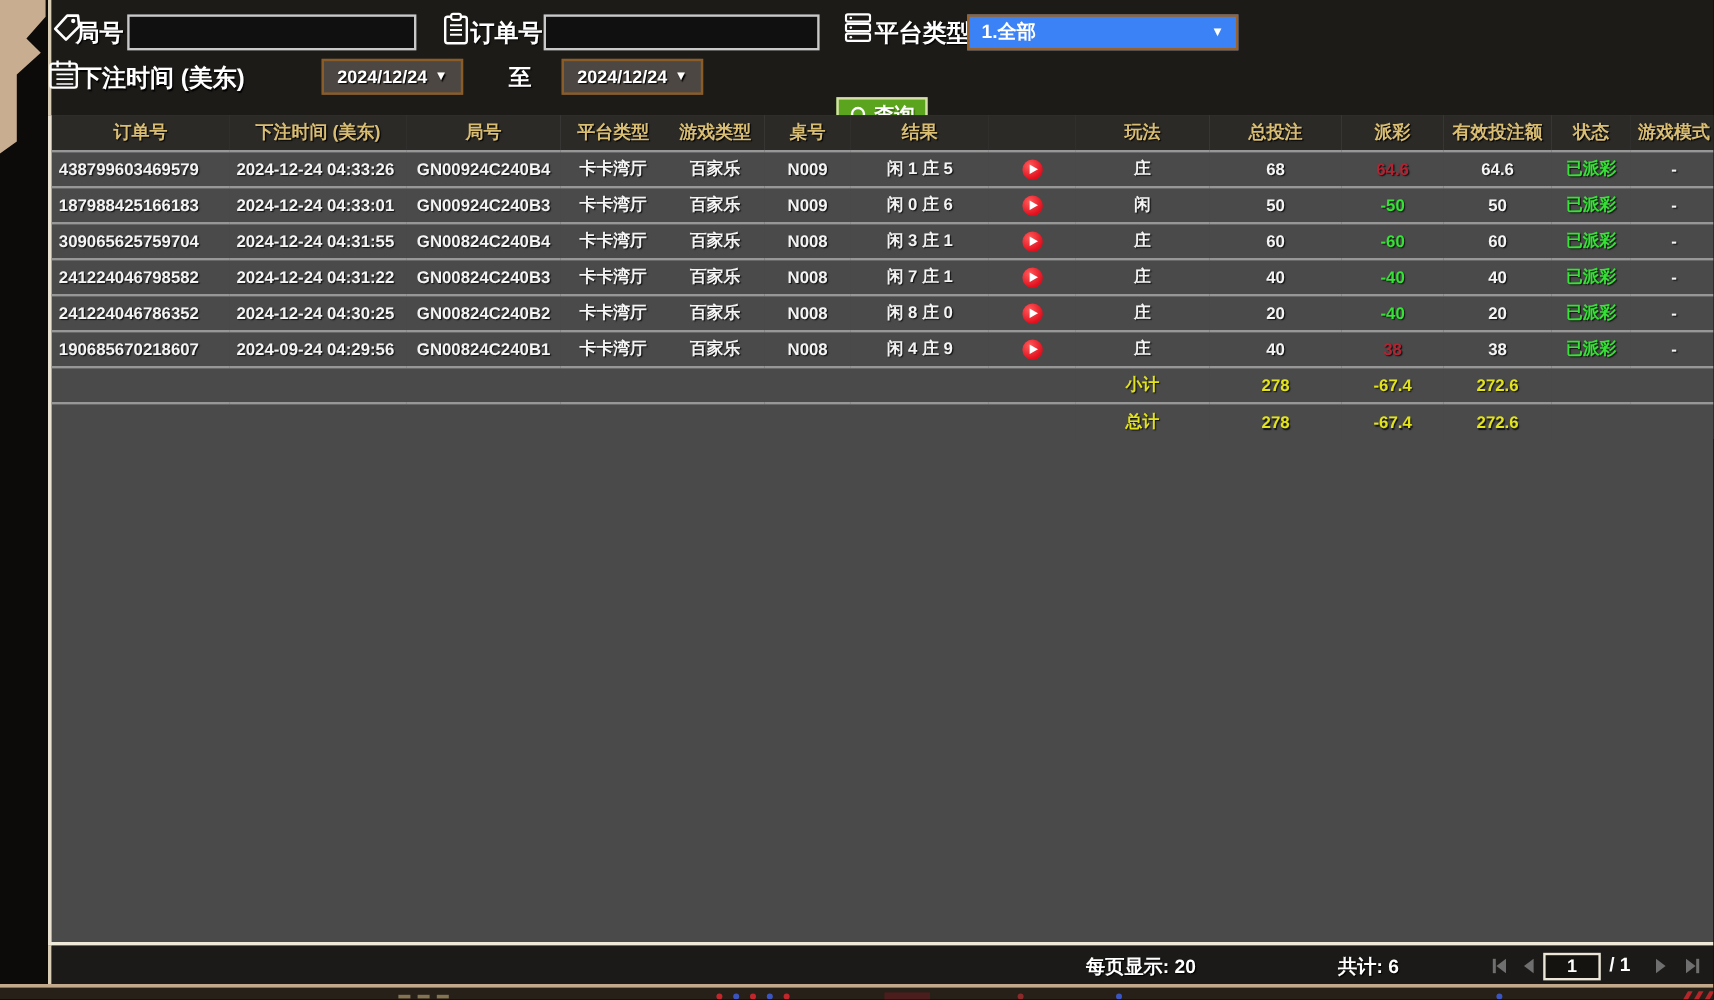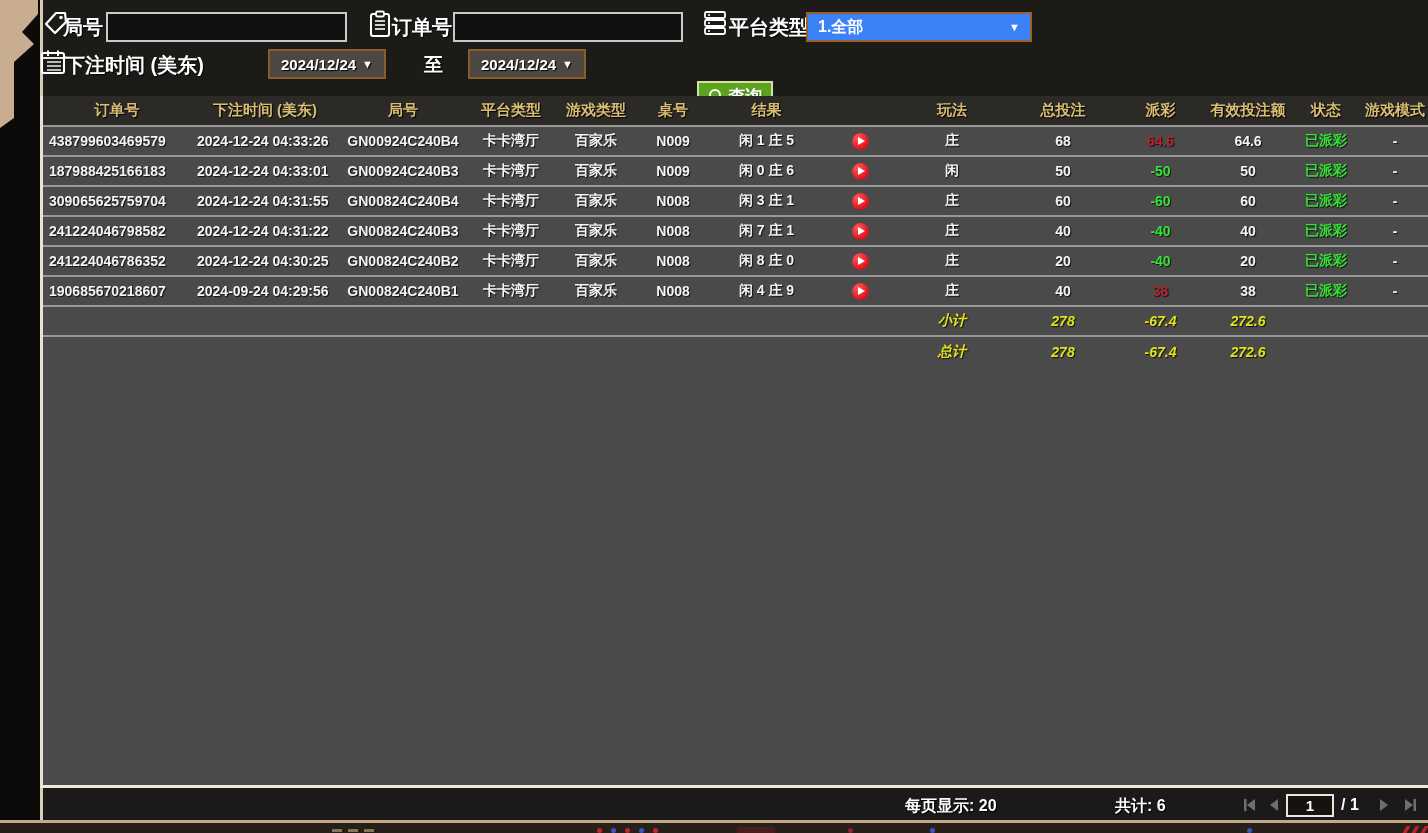--- a/index.html
+++ b/index.html
@@ -57,21 +57,21 @@
   }
   td {
     height:30px; font-size:14px; font-weight:bold; text-align:center; color:#f4f4f4;
     white-space:nowrap; overflow:hidden; text-shadow:1px 1px 1px #111;
   }
   tbody tr { border-top:2px solid #979797; background:#4a4a4a; }
   td.c-order { text-align:left; padding-left:6px; font-weight:600; }
   td.payout-pos { color:var(--red,#b22432); }
   td.payout-neg { color:var(--green,#35e235); }
   td.status { color:var(--green,#35e235); }
-  tr.sumrow td { color:var(--yellow,#e3e31c);font-style:italic; }
+  tr.sumrow td { color:var(--yellow,#e3e31c); }
   .play-icon {
     display:inline-block; width:17px; height:17px; border-radius:50%;
     background:radial-gradient(circle at 35% 30%, #ff5a5a, #e00f1e 70%);
     position:relative; vertical-align:middle; cursor:pointer;
   }
   .play-icon::after {
     content:""; position:absolute; left:6px; top:4.5px;
     border-left:7px solid #fff; border-top:4px solid transparent; border-bottom:4px solid transparent;
   }
 

